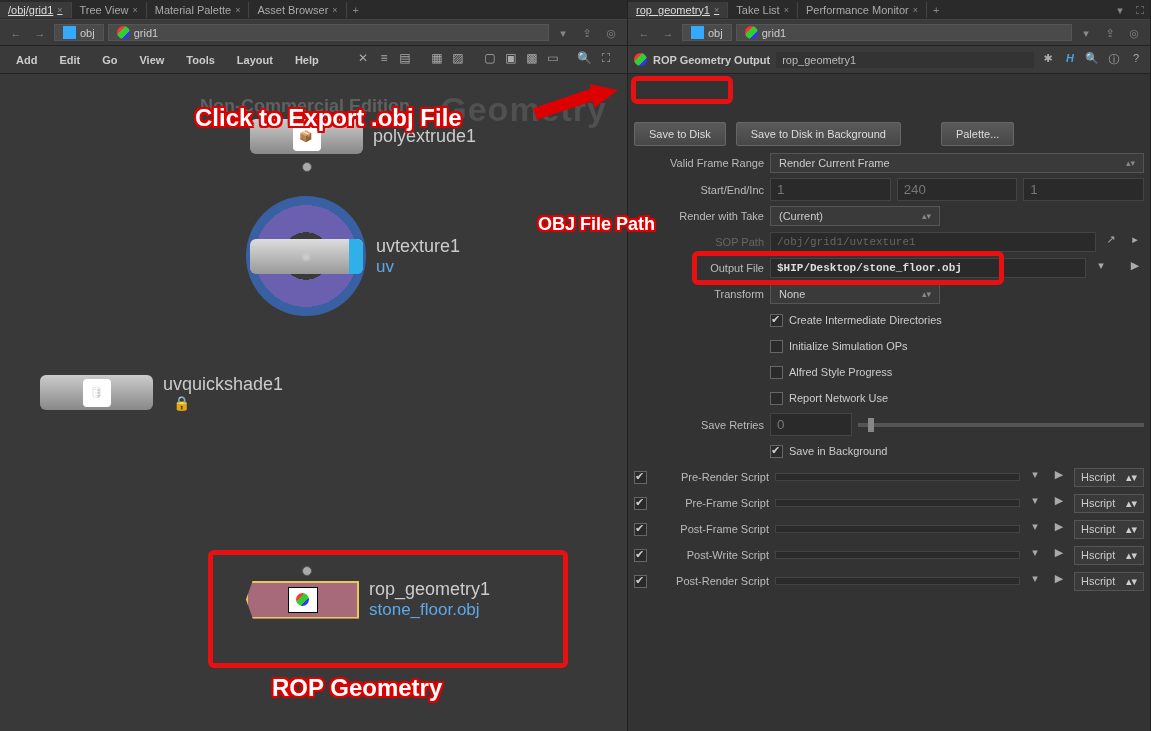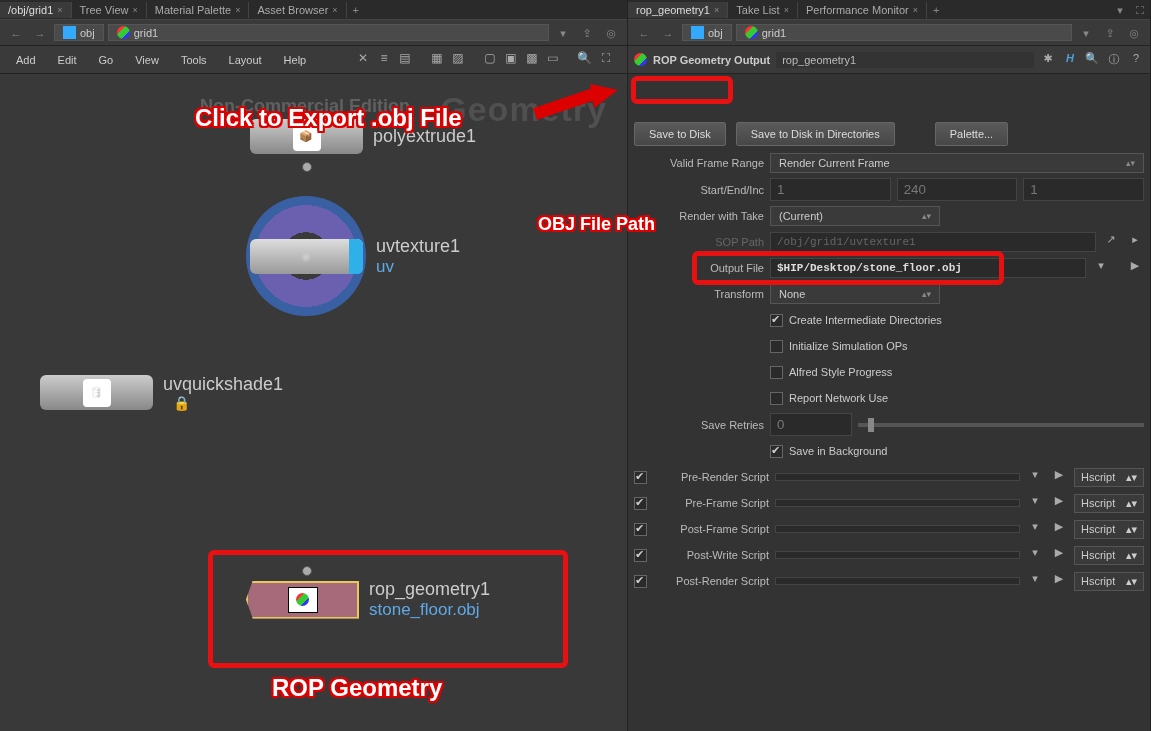--- a/index.html
+++ b/index.html
@@ -4,36 +4,36 @@
 <style>
   * { box-sizing: border-box; margin: 0; padding: 0; font-family: Arial, sans-serif; }
   body { background: #1a1a1a; color: #ccc; font-size: 11px; width: 1151px; height: 731px; overflow: hidden; display: flex; }
   .pane { height: 100%; display: flex; flex-direction: column; background: #333; border-right: 1px solid #222; }
   .pane-left { width: 628px; }
   .pane-right { flex: 1; }
 
   
   .tabbar { height: 20px; background: #2a2a2a; display: flex; align-items: center; border-bottom: 1px solid #444; }
   .tab { padding: 2px 8px; border-right: 1px solid #444; color: #aaa; font-size: 11px; display: flex; align-items: center; gap: 4px; cursor: pointer; }
-  .tab.active { background: #3a3a3a; color: #ddd; }
+  .tab.active { background: #3a3a3a; color: #ddd; text-decoration: underline; }
   .tab .x { color: #888; font-size: 9px; }
   .tab-add { padding: 0 6px; color: #888; cursor: pointer; }
 
   
   .pathbar { height: 26px; background: #3a3a3a; display: flex; align-items: center; padding: 0 6px; gap: 4px; border-bottom: 1px solid #222; }
   .arrow-btn { width: 20px; height: 20px; color: #888; text-align: center; line-height: 20px; cursor: pointer; }
   .path-seg { background: #4a4a4a; border: 1px solid #555; padding: 1px 8px; font-size: 11px; display: flex; align-items: center; gap: 4px; }
   .path-seg.long { flex: 1; }
   .mini-icon { width: 13px; height: 13px; display: inline-block; }
   .mini-cyan { background: #3af; }
   .mini-multi { background: linear-gradient(135deg,#f33 33%,#3c3 33%,#3c3 66%,#33f 66%); border-radius: 50%; }
 
   
   .menubar { height: 28px; background: #3a3a3a; display: flex; align-items: center; padding: 0 6px; gap: 2px; border-bottom: 1px solid #222; }
-  .menu-item { padding: 4px 10px; cursor: pointer; color: #ccc; }
+  .menu-item { padding: 4px 10px; cursor: pointer; color: #ccc; font-weight: bold; }
   .menu-sp { flex: 1; }
   .menu-icon { width: 18px; height: 18px; color: #aaa; text-align: center; cursor: pointer; font-size: 12px; }
   .menu-group { display:flex; gap:3px; margin: 0 6px; }
 
   
   .network { flex: 1; background: #393939; position: relative; overflow: hidden; }
   .wm { position: absolute; color: #606060; font-weight: bold; }
   .node { position: absolute; display: flex; align-items: center; gap: 10px; }
   .node-shape { width: 113px; height: 35px; background: linear-gradient(#ccc,#888); border-radius: 6px; display: flex; align-items: center; justify-content: center; position: relative; }
   .node-shape .ico { width: 28px; height: 28px; background: #fff; border-radius: 4px; display:flex; align-items:center; justify-content:center;}
@@ -260,21 +260,21 @@
     <div class="ico-sm">✱</div>
     <div class="ico-sm" style="color:#4aa0d8; font-style:italic; font-weight:bold;">H</div>
     <div class="ico-sm">🔍</div>
     <div class="ico-sm">ⓘ</div>
     <div class="ico-sm">?</div>
   </div>
 
   <div style="position:relative;">
     <div class="btnrow">
       <div class="btn">Save to Disk</div>
-      <div class="btn">Save to Disk in Directories</div>
+      <div class="btn">Save to Disk in Background</div>
       <div style="width:20px;"></div>
       <div class="btn">Palette...</div>
     </div>
     <div class="redbox" style="left:3px; top:2px; width:102px; height:28px;"></div>
   </div>
 
   <div class="params">
     <div class="prow">
       <div class="plabel">Valid Frame Range</div>
       <div class="sel" style="flex:1;">

